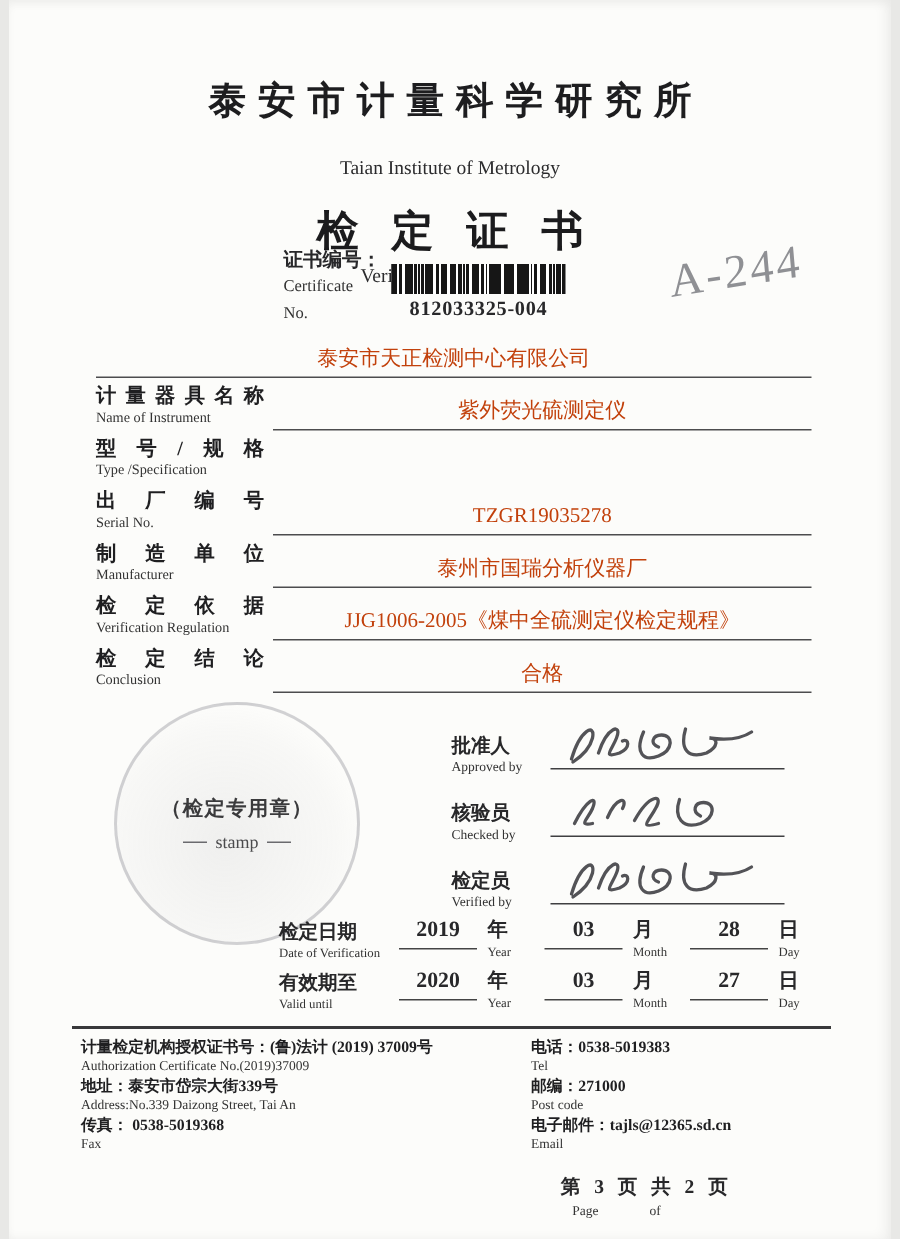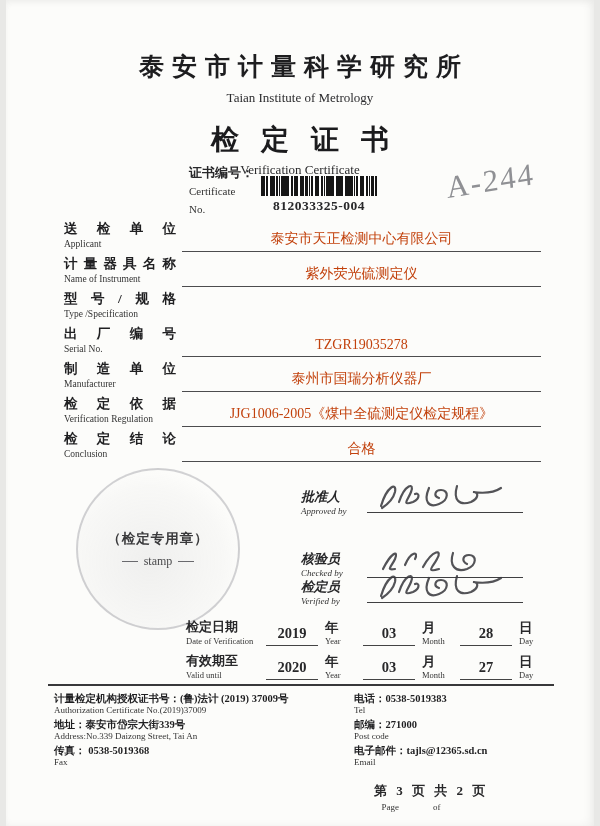--- a/index.html
+++ b/index.html
@@ -6,21 +6,21 @@
   .page{
     position:relative;width:588px;height:826px;margin:0 auto;
     background:#fcfcfa;color:#28282a;
     font-family:"Liberation Serif",serif;
     box-shadow:inset -4px 0 8px rgba(0,0,0,.05), inset 0 3px 6px rgba(0,0,0,.03);
     overflow:hidden;
   }
   
   .header{position:absolute;top:50px;left:0;right:0;text-align:center;}
   .inst-zh{font-size:25px;font-weight:bold;letter-spacing:8px;padding-left:8px;color:#1d1d1f;}
-  .inst-en{font-size:13px;margin-top:7px;color:#2b2b2d;}
+  .inst-en{font-size:13px;margin-top:21px;color:#2b2b2d;}
   .title-zh{font-size:28px;font-weight:bold;letter-spacing:22px;padding-left:22px;margin-top:15px;color:#1b1b1d;}
   .title-en{font-size:13px;margin-top:3px;color:#2b2b2d;}
   
   .certno-label{position:absolute;top:166px;left:183px;line-height:1;}
   .certno-label .zh{font-size:13px;font-weight:600;}
   .certno-label .en{font-size:11px;color:#333;margin-top:7px;}
   .barcode{
     position:absolute;top:176px;left:255px;width:116px;height:20px;
     background:
       repeating-linear-gradient(90deg,#161616 0 2px,transparent 2px 5px),
@@ -47,30 +47,30 @@
     background:radial-gradient(circle at 45% 58%, rgba(150,150,158,.12), rgba(150,150,158,.04) 58%, transparent 72%);
     display:flex;flex-direction:column;align-items:center;justify-content:center;
   }
   .stamp .zh{font-size:13.5px;font-weight:600;color:#3a3a3c;letter-spacing:1px;}
   .stamp .enrow{display:flex;align-items:center;margin-top:6px;color:#4a4a4c;}
   .stamp .dash{width:16px;border-top:1.3px solid #6a6a6e;margin:0 6px;}
   .stamp .en{font-size:12px;}
   
   .sigs{position:absolute;top:470px;left:295px;width:222px;}
   .sigrow{position:absolute;left:0;right:0;display:flex;}
-  .sigrow.r0{top:16px;} .sigrow.r1{top:78px;align-items:flex-end;} .sigrow.r2{top:106px;}
-  .siglabel{width:66px;flex:none;padding-top:4px;font-style:italic;}
+  .sigrow.r0{top:16px;} .sigrow.r1{top:61px;} .sigrow.r2{top:106px;}
+  .siglabel{width:66px;flex:none;padding-top:4px;}
   .siglabel .zh{font-size:13px;font-weight:600;line-height:1;}
   .siglabel .en{font-size:9px;color:#333;margin-top:3px;white-space:nowrap;}
   .sigline{flex:1;border-bottom:1.5px solid #3f3f41;position:relative;height:26px;}
   .sigline svg{position:absolute;left:6px;bottom:-6px;}
   .sigpath{fill:none;stroke:#3b3b40;stroke-width:2.2;stroke-linecap:round;opacity:.88;}
   
   .dates{position:absolute;top:612px;left:180px;}
-  .drow{display:flex;height:34px;align-items:flex-end;}
+  .drow{display:flex;height:34px;}
   .dlabel{width:80px;flex:none;padding-top:2px;}
   .dlabel .zh{font-size:13px;font-weight:600;line-height:1;}
   .dlabel .en{font-size:8.5px;color:#333;margin-top:3px;white-space:nowrap;}
   .dval{width:52px;border-bottom:1.3px solid #444;text-align:center;font-size:14.5px;
     font-weight:600;height:20px;margin-top:0;flex:none;}
   .dunit{width:38px;flex:none;padding-left:7px;padding-top:1px;}
   .dunit .zh{font-size:13.5px;font-weight:600;line-height:1;}
   .dunit .en{font-size:8.5px;color:#333;margin-top:2px;}
   
   .divider{position:absolute;top:684px;left:42px;right:40px;border-top:2px solid #38383a;}
@@ -99,24 +99,20 @@
     <div class="zh">证书编号：</div>
     <div class="en">Certificate</div>
     <div class="en">No.</div>
   </div>
   <div class="barcode"></div>
   <div class="certno-value">812033325-004</div>
   <div class="handnote">A-244</div>
 
   <div class="fields">
     <div class="frow">
-      <div class="flabel">
-          <div class="zh">送检单位</div>
-          <div class="en">Applicant</div>
-        </div>
       <div class="fvalue">泰安市天正检测中心有限公司</div>
     </div>
     <div class="frow">
       <div class="flabel">
           <div class="zh">计量器具名称</div>
           <div class="en">Name of Instrument</div>
         </div>
       <div class="fvalue">紫外荧光硫测定仪</div>
     </div>
     <div class="frow">

